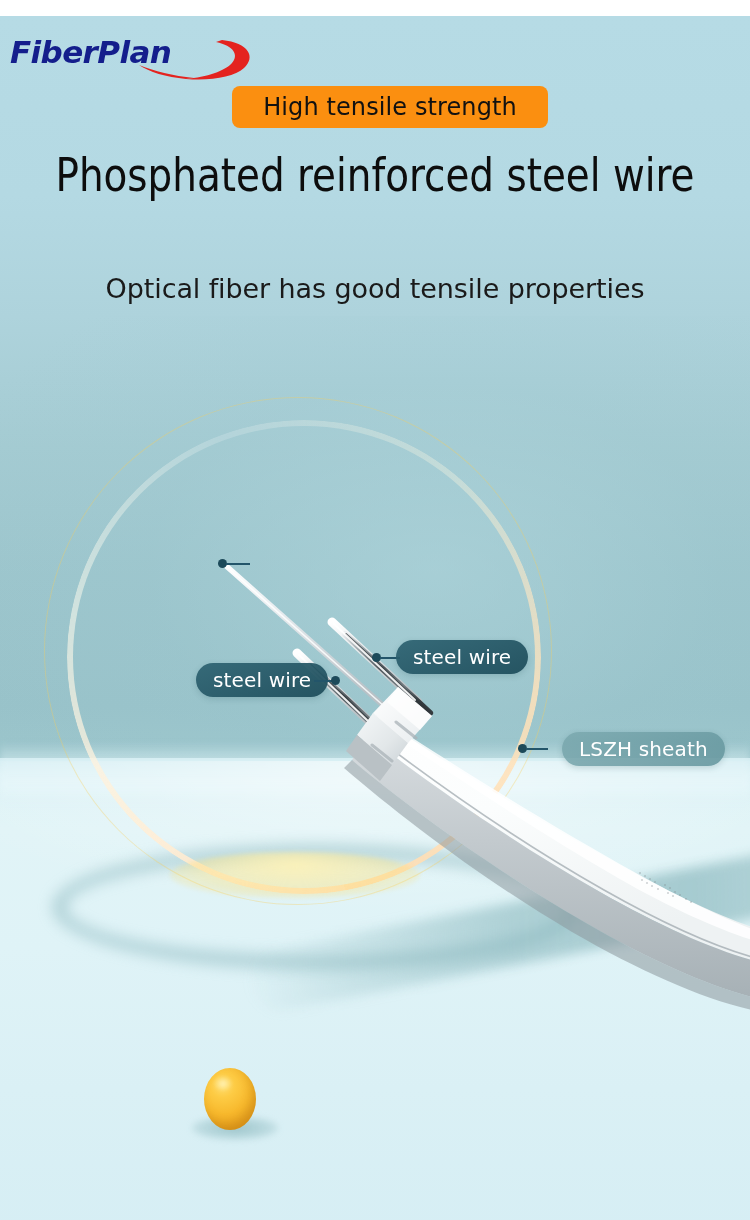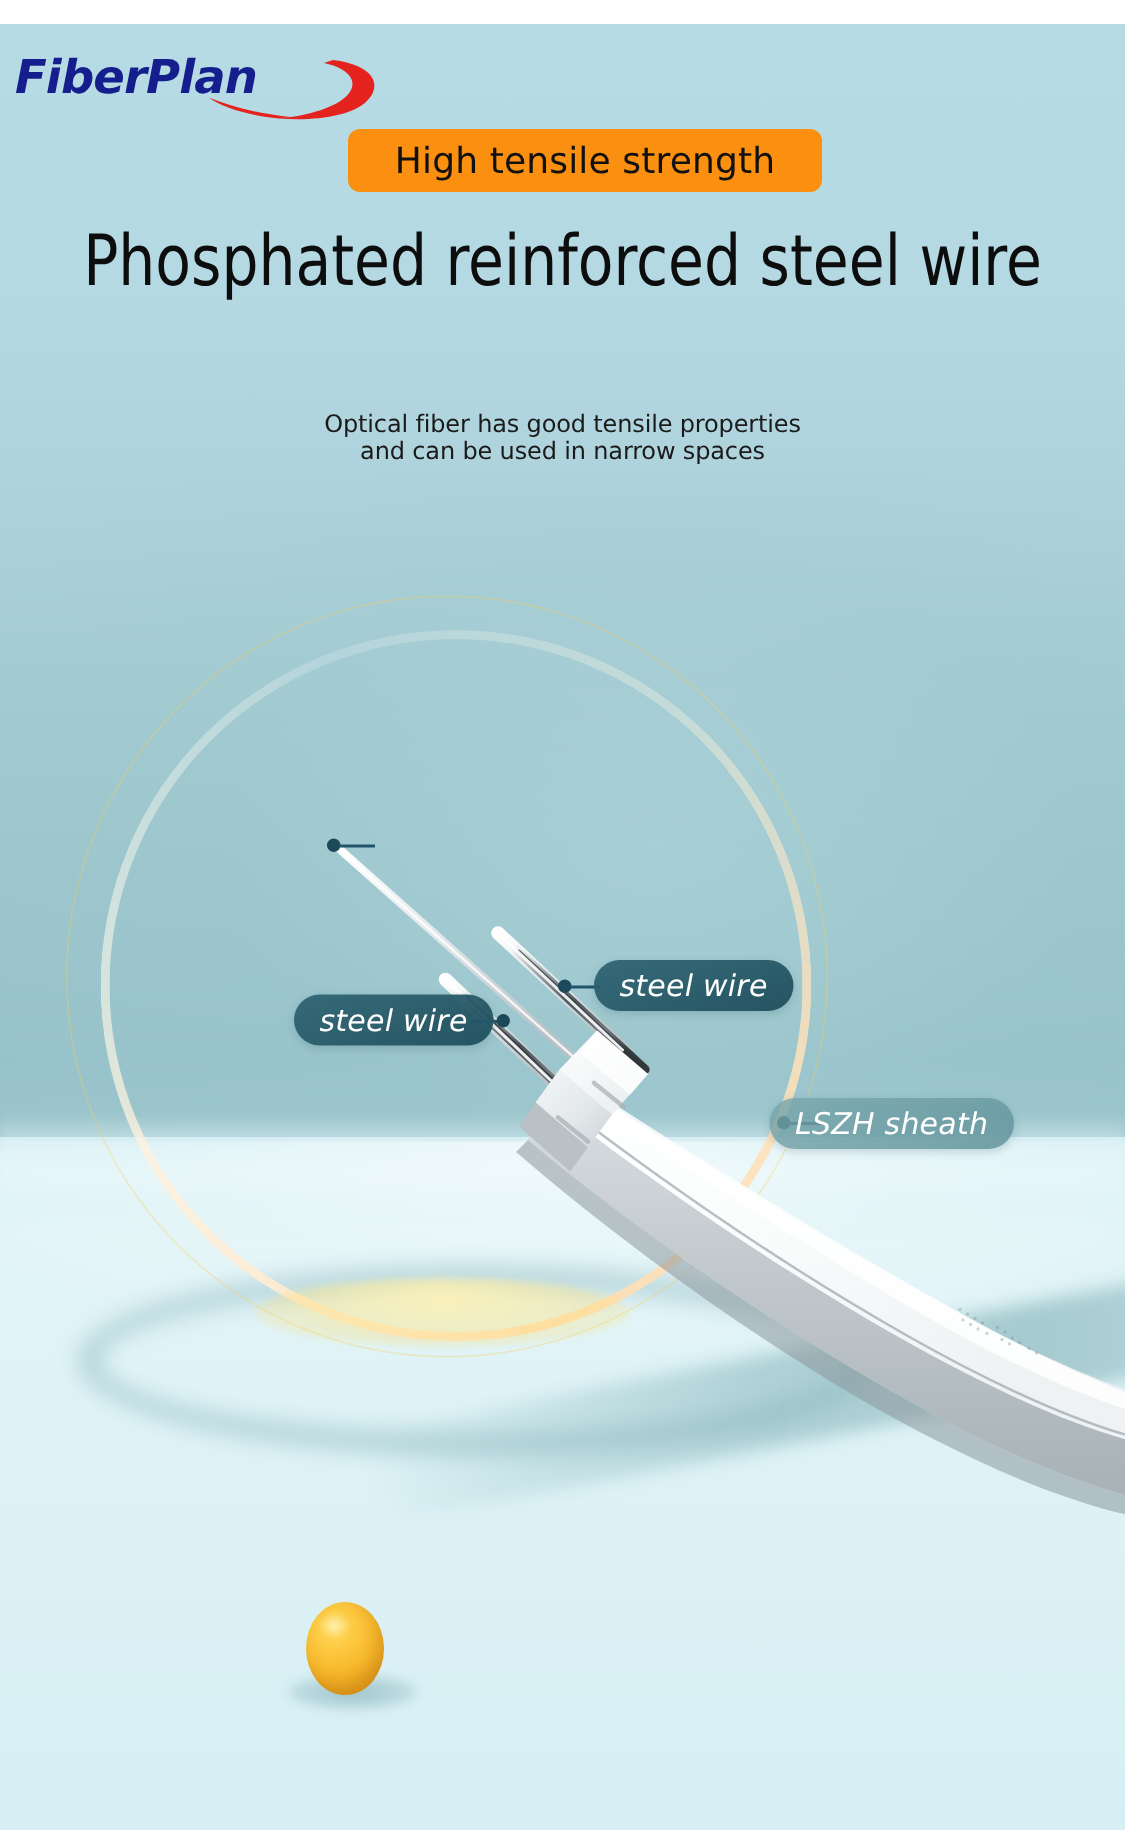--- a/index.html
+++ b/index.html
@@ -121,21 +121,21 @@
     white-space: nowrap;
     line-height: 1.12;
     transform: scaleX(0.92);
   }
 
   .subhead {
     position: absolute;
     left: 0; top: 258px;
     width: 750px;
     text-align: center;
-    font-size: 16px;
+    font-size: 27px;
     color: #1a1a1a;
     line-height: 1.12;
     letter-spacing: -0.1px;
   }
   .subhead .ln { display: block; }
 
   
   .ring-shadow {
     position: absolute;
     left: 52px; top: 828px;
@@ -239,21 +239,20 @@
     padding: 0 17px;
     border-radius: 17px;
     color: #ffffff;
     font-size: 20px;
     white-space: nowrap;
     letter-spacing: 0.15px;
     box-shadow: 0 2px 6px rgba(30,70,80,0.18);
   }
   .callout.dark {
     background: linear-gradient(160deg, rgba(46,99,114,0.93) 0%, rgba(31,78,92,0.95) 100%);
-    font-style: italic;
   }
   .callout.muted {
     background: linear-gradient(160deg, rgba(96,146,155,0.86) 0%, rgba(72,124,136,0.9) 100%);
   }
   .callout.light {
     background: linear-gradient(160deg, rgba(120,166,172,0.80) 0%, rgba(96,146,154,0.86) 100%);
   }
 
   .lead-dot {
     position: absolute;
@@ -325,21 +324,20 @@
   </div>
 
   <div class="badge">
     <span class="badge-label">High tensile strength</span>
   </div>
 
   <div class="headline">Phosphated reinforced steel wire</div>
 
   <div class="subhead">
     <span class="ln">Optical fiber has good tensile properties</span>
-    <span class="ln">and can be used in narrow spaces</span>
   </div>
 
   <div class="ring-shadow"></div>
   <div class="ring"></div>
   <div class="ring-inner-edge"></div>
   <div class="ring-outer-soft"></div>
   <div class="ring-bot-hi"></div>
 
   <div class="cable-shadow"></div>
 
@@ -467,21 +465,21 @@
   </div>
 
   <div class="callout dark" style="left:196px; top:647px;">
     <span>steel wire</span>
   </div>
   <div class="lead-line" style="left:314px; top:664px; width:22px;"></div>
   <div class="lead-dot" style="left:331px; top:660px;"></div>
 
   <div class="lead-dot" style="left:518px; top:728px;"></div>
   <div class="lead-line" style="left:526px; top:732px; width:22px;"></div>
-  <div class="callout light" style="left:513px; top:716px;font-style:italic;">
+  <div class="callout light" style="left:562px; top:716px;">
     <span>LSZH sheath</span>
   </div>
 
   <div class="ball-shadow"></div>
   <div class="ball"></div>
   <div class="ball-hl"></div>
 
 </div>
 
 </body></html>

